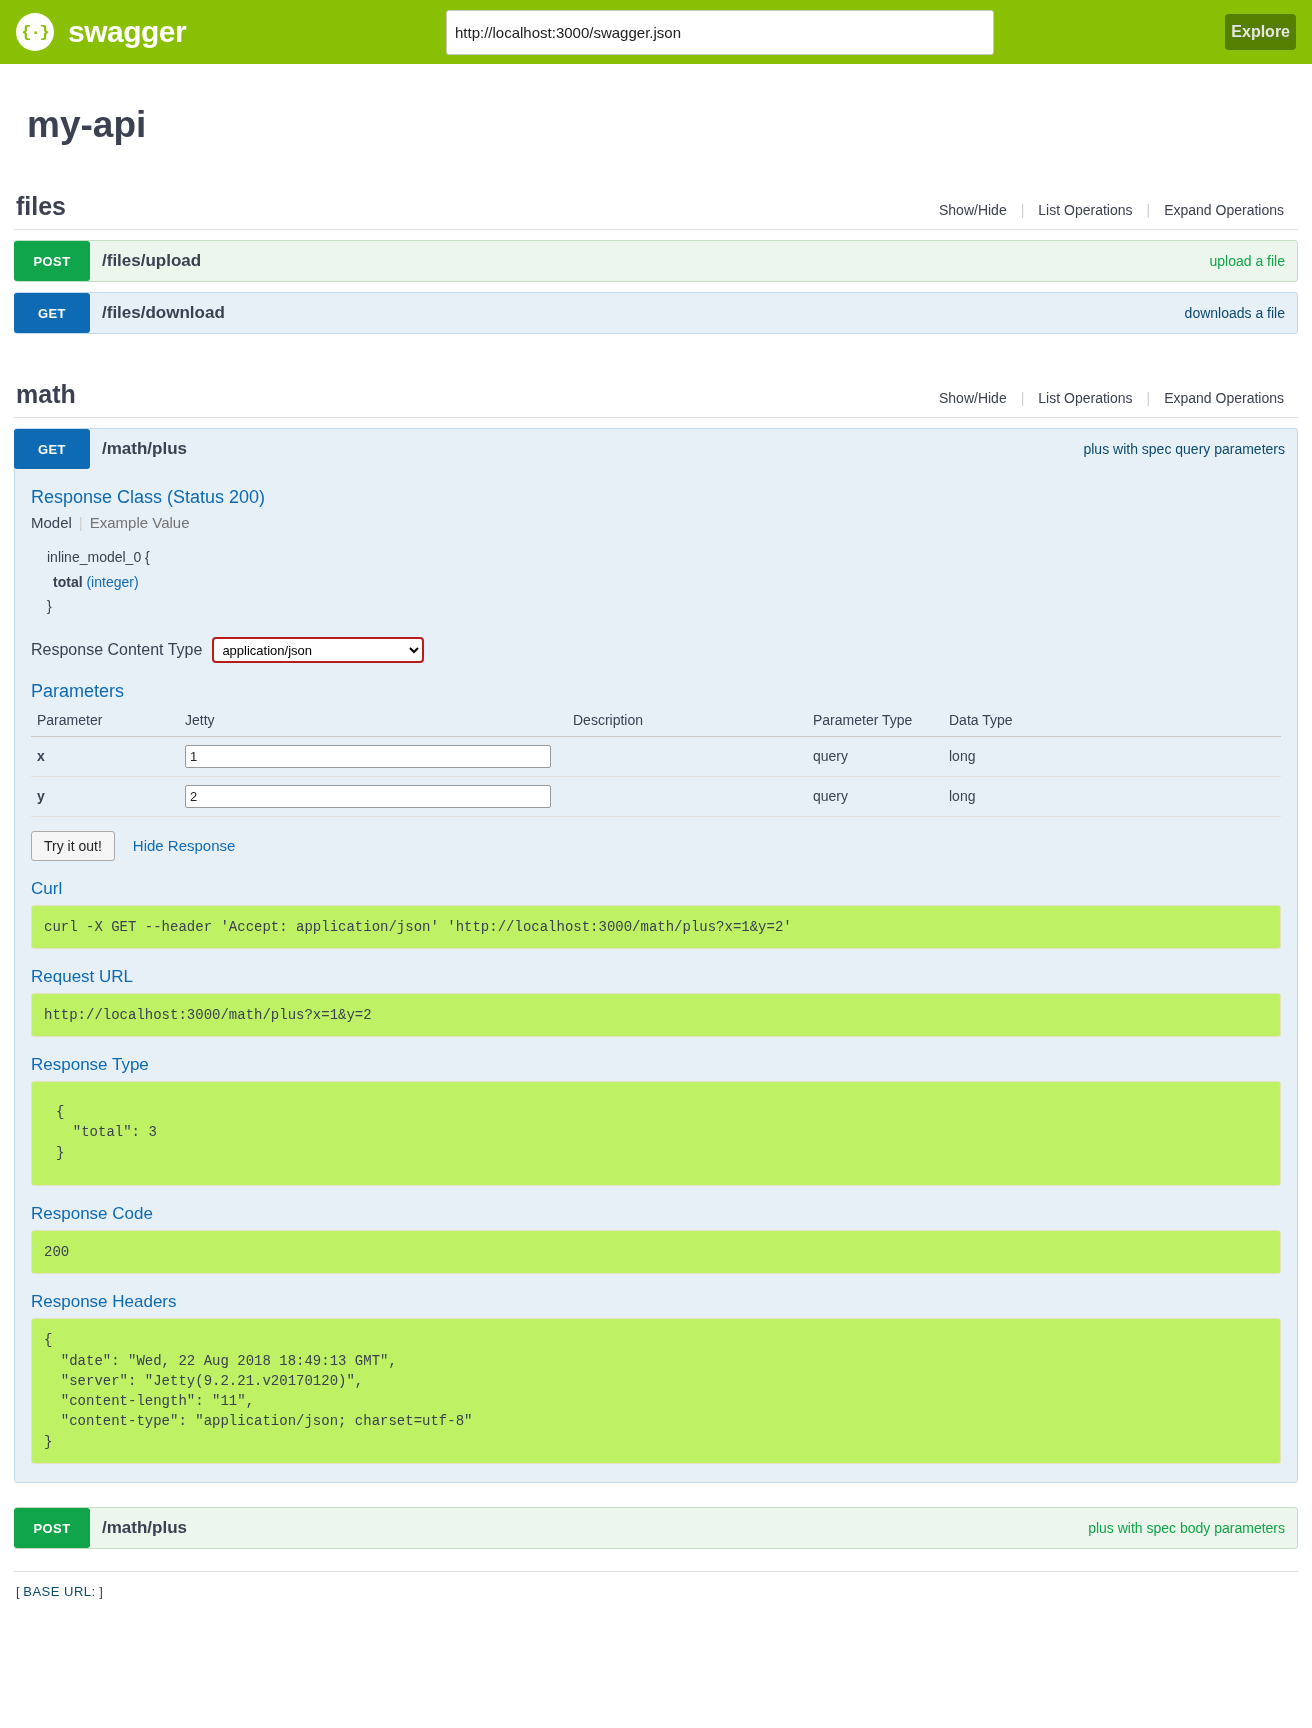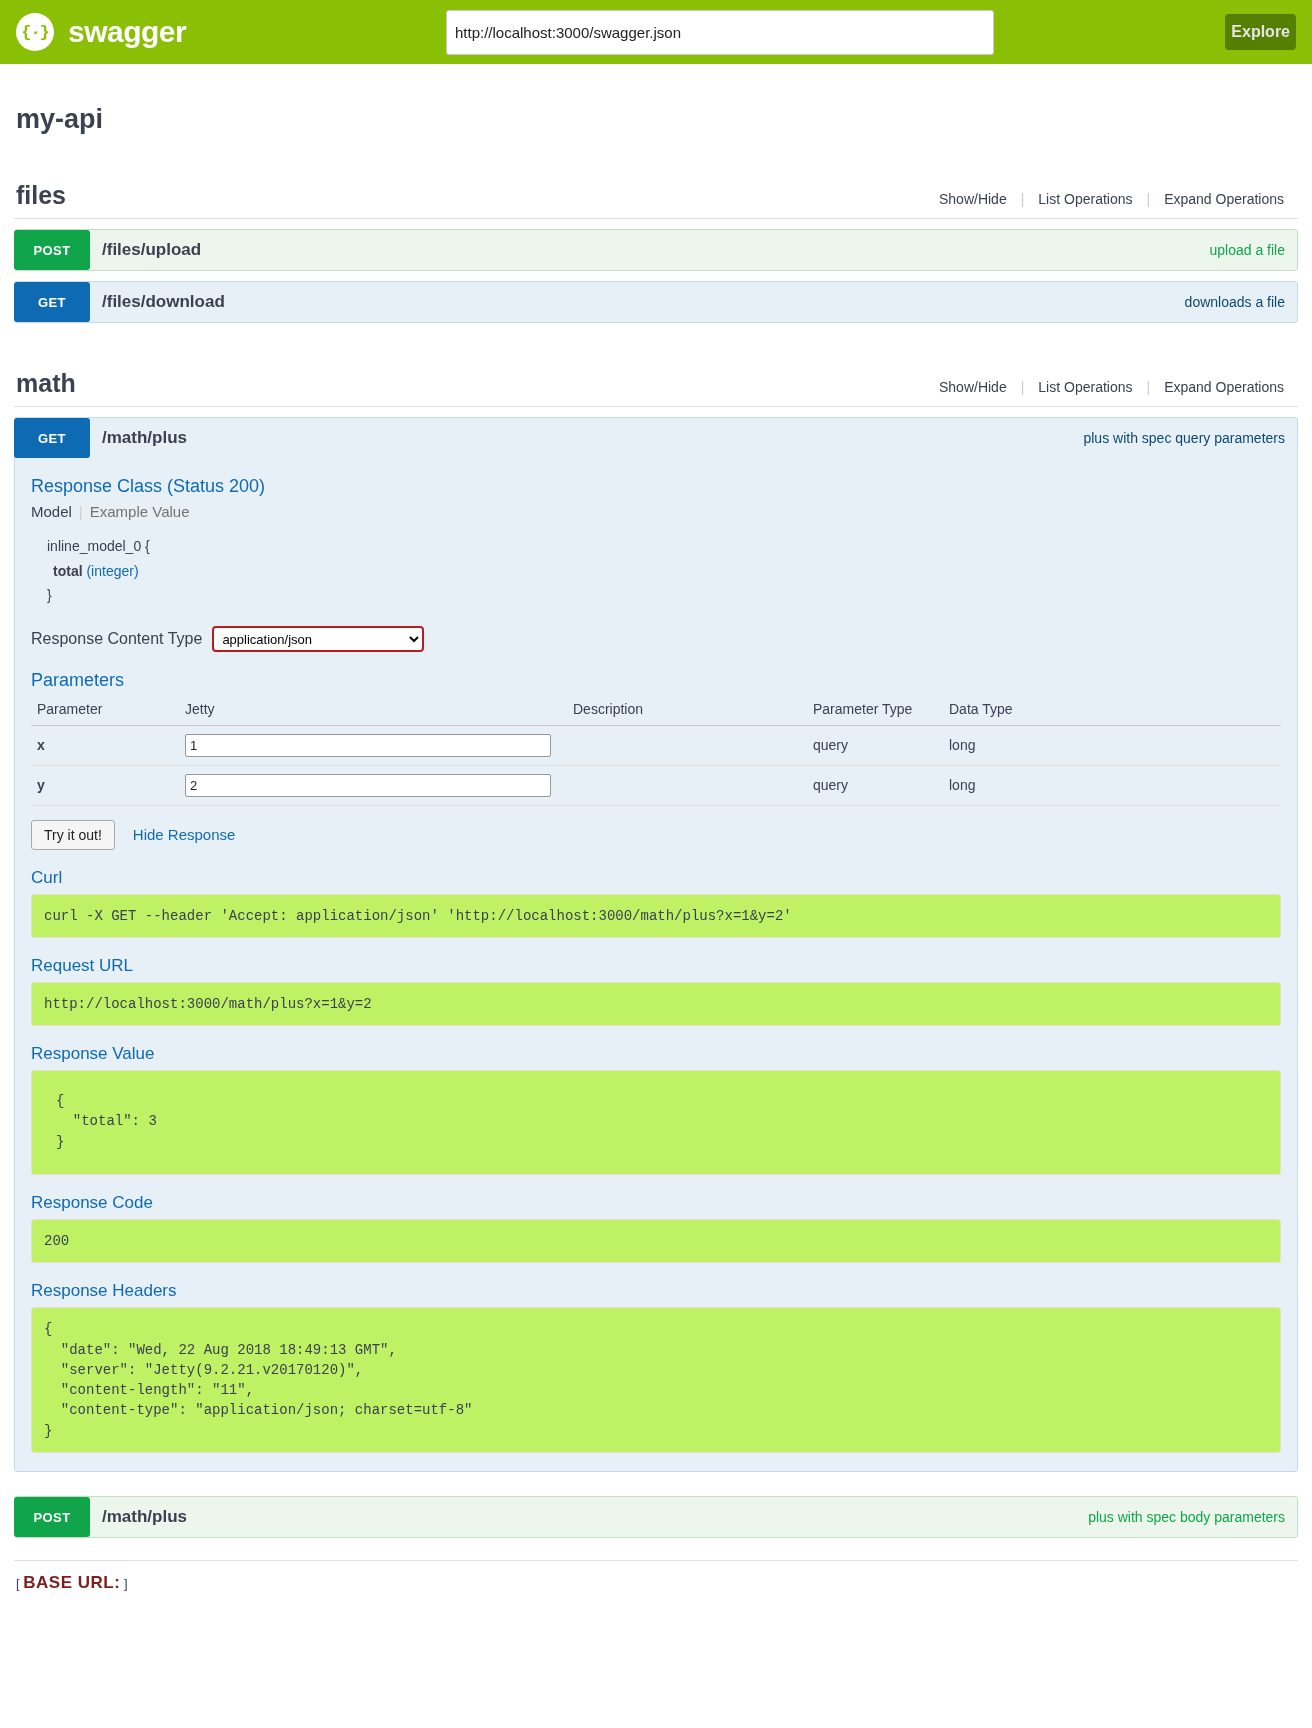--- a/index.html
+++ b/index.html
@@ -66,24 +66,24 @@
     font-size: 16px;
     font-weight: bold;
     padding: 9px 6px;
     cursor: pointer;
     font-family: "Liberation Sans", sans-serif;
   }
 
   
   .page { padding: 0 14px; }
   .api-title {
-    font-size: 27px;
-    font-weight: bold;
-    color: #3b4151;
-    margin: 40px 0 0 2px;
+    font-size: 37px;
+    font-weight: bold;
+    color: #3b4151;
+    margin: 40px 0 0 13px;
   }
 
   .tag-block { margin-top: 46px; }
   .tag-head {
     display: flex;
     align-items: baseline;
     border-bottom: 1px solid #e0e0e0;
     padding-bottom: 8px;
   }
   .tag-name {
@@ -286,24 +286,23 @@
   
   .footer {
     border-top: 1px solid #e0e0e0;
     margin-top: 22px;
     padding: 12px 2px 26px 2px;
     font-size: 13px;
     color: #3b4151;
   }
   .footer .base-url-label {
     font-variant: small-caps;
-    font-size: 17px;
-    color: #7f1d1d;
+    font-size: 13px;
+    color: #0c4a6e;
     letter-spacing: 0.5px;
-    font-weight: bold;
   }
 </style>
 </head>
 <body>
 
 <div class="topbar">
   <div class="logo-wrap">
     <span class="logo-mark">{·}</span>
     <span class="logo-text">swagger</span>
   </div>
@@ -426,21 +425,21 @@
           <button class="try-btn">Try it out!</button>
           <a class="hide-resp">Hide Response</a>
         </div>
 
         <div class="section-h small">Curl</div>
         <pre class="code">curl -X GET --header 'Accept: application/json' 'http://localhost:3000/math/plus?x=1&amp;y=2'</pre>
 
         <div class="section-h small">Request URL</div>
         <pre class="code">http://localhost:3000/math/plus?x=1&amp;y=2</pre>
 
-        <div class="section-h small">Response Value</div>
+        <div class="section-h small">Response Type</div>
         <pre class="code tall">{
   "total": 3
 }</pre>
 
         <div class="section-h small">Response Code</div>
         <pre class="code">200</pre>
 
         <div class="section-h small">Response Headers</div>
         <pre class="code">{
   "date": "Wed, 22 Aug 2018 18:49:13 GMT",

